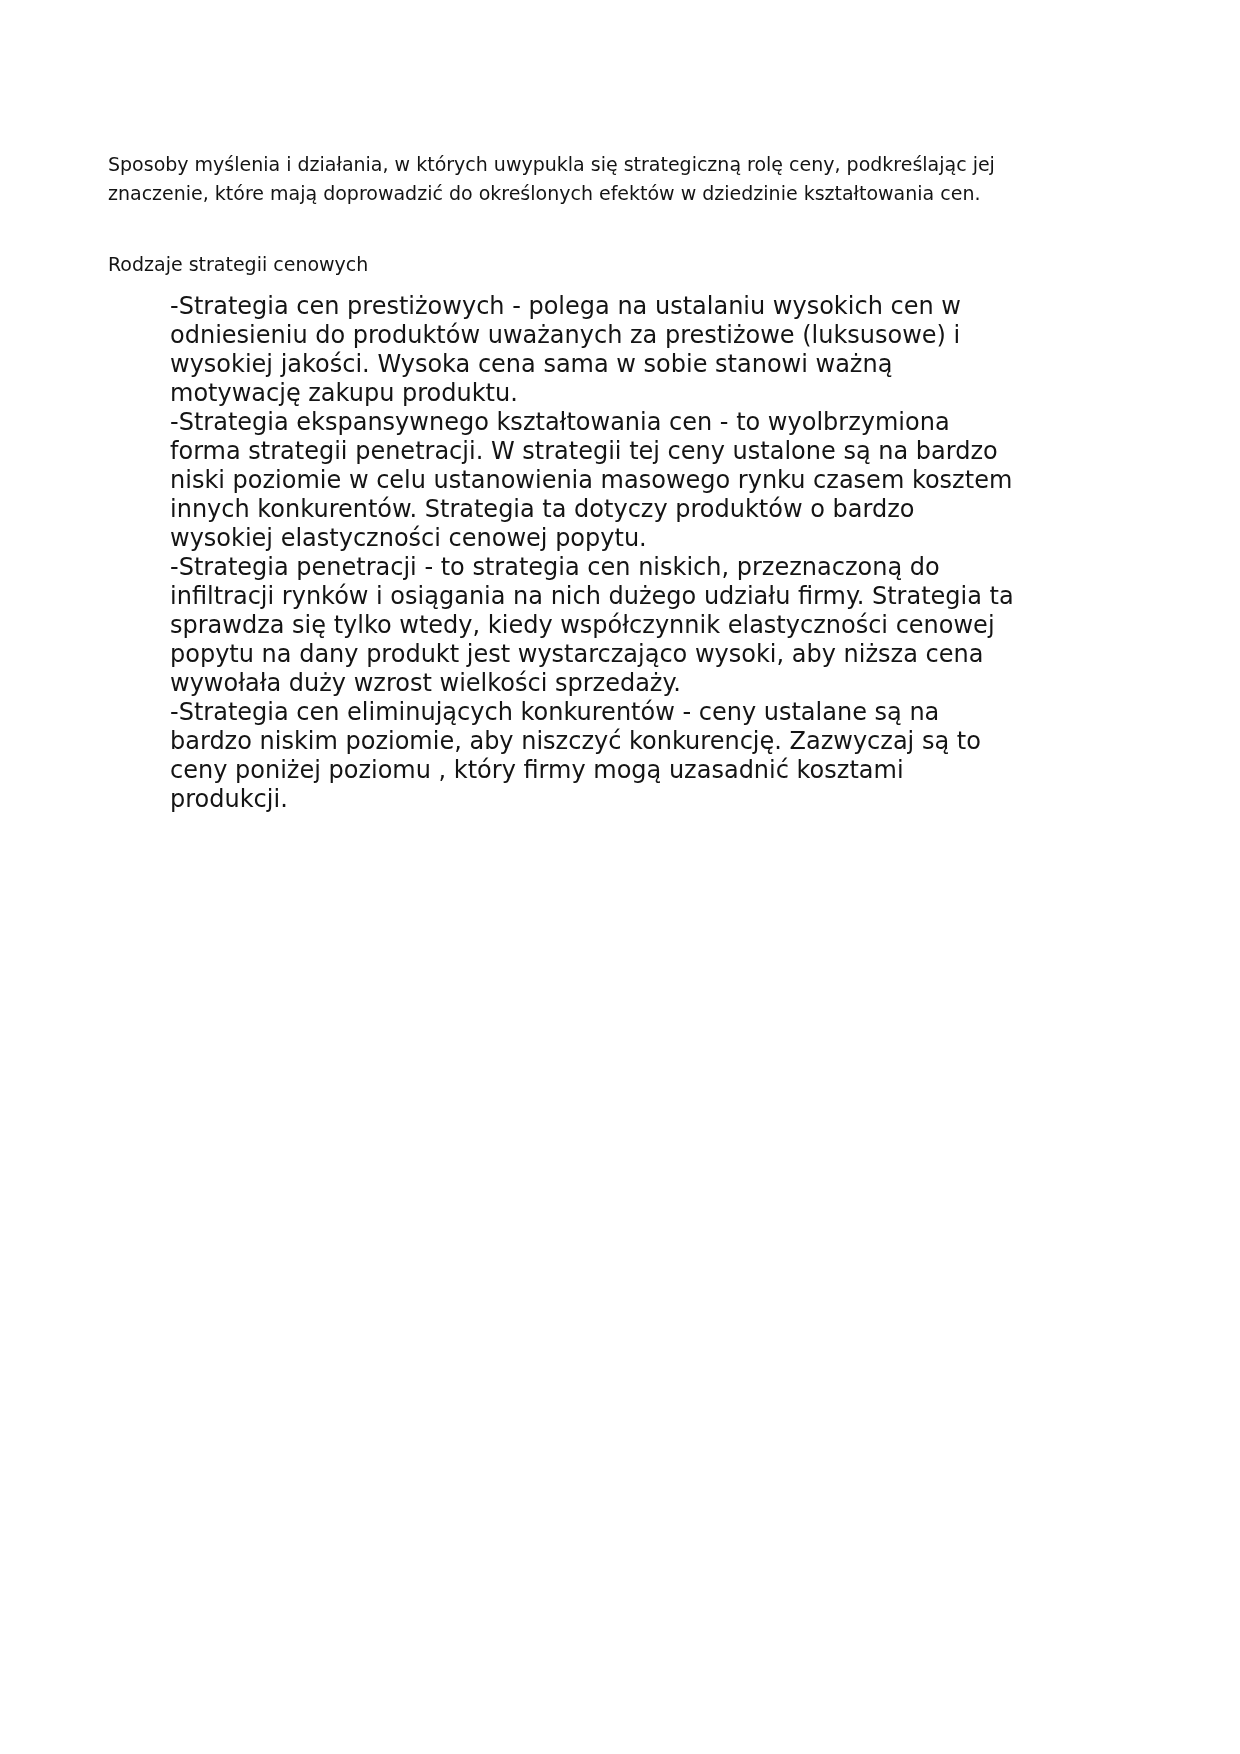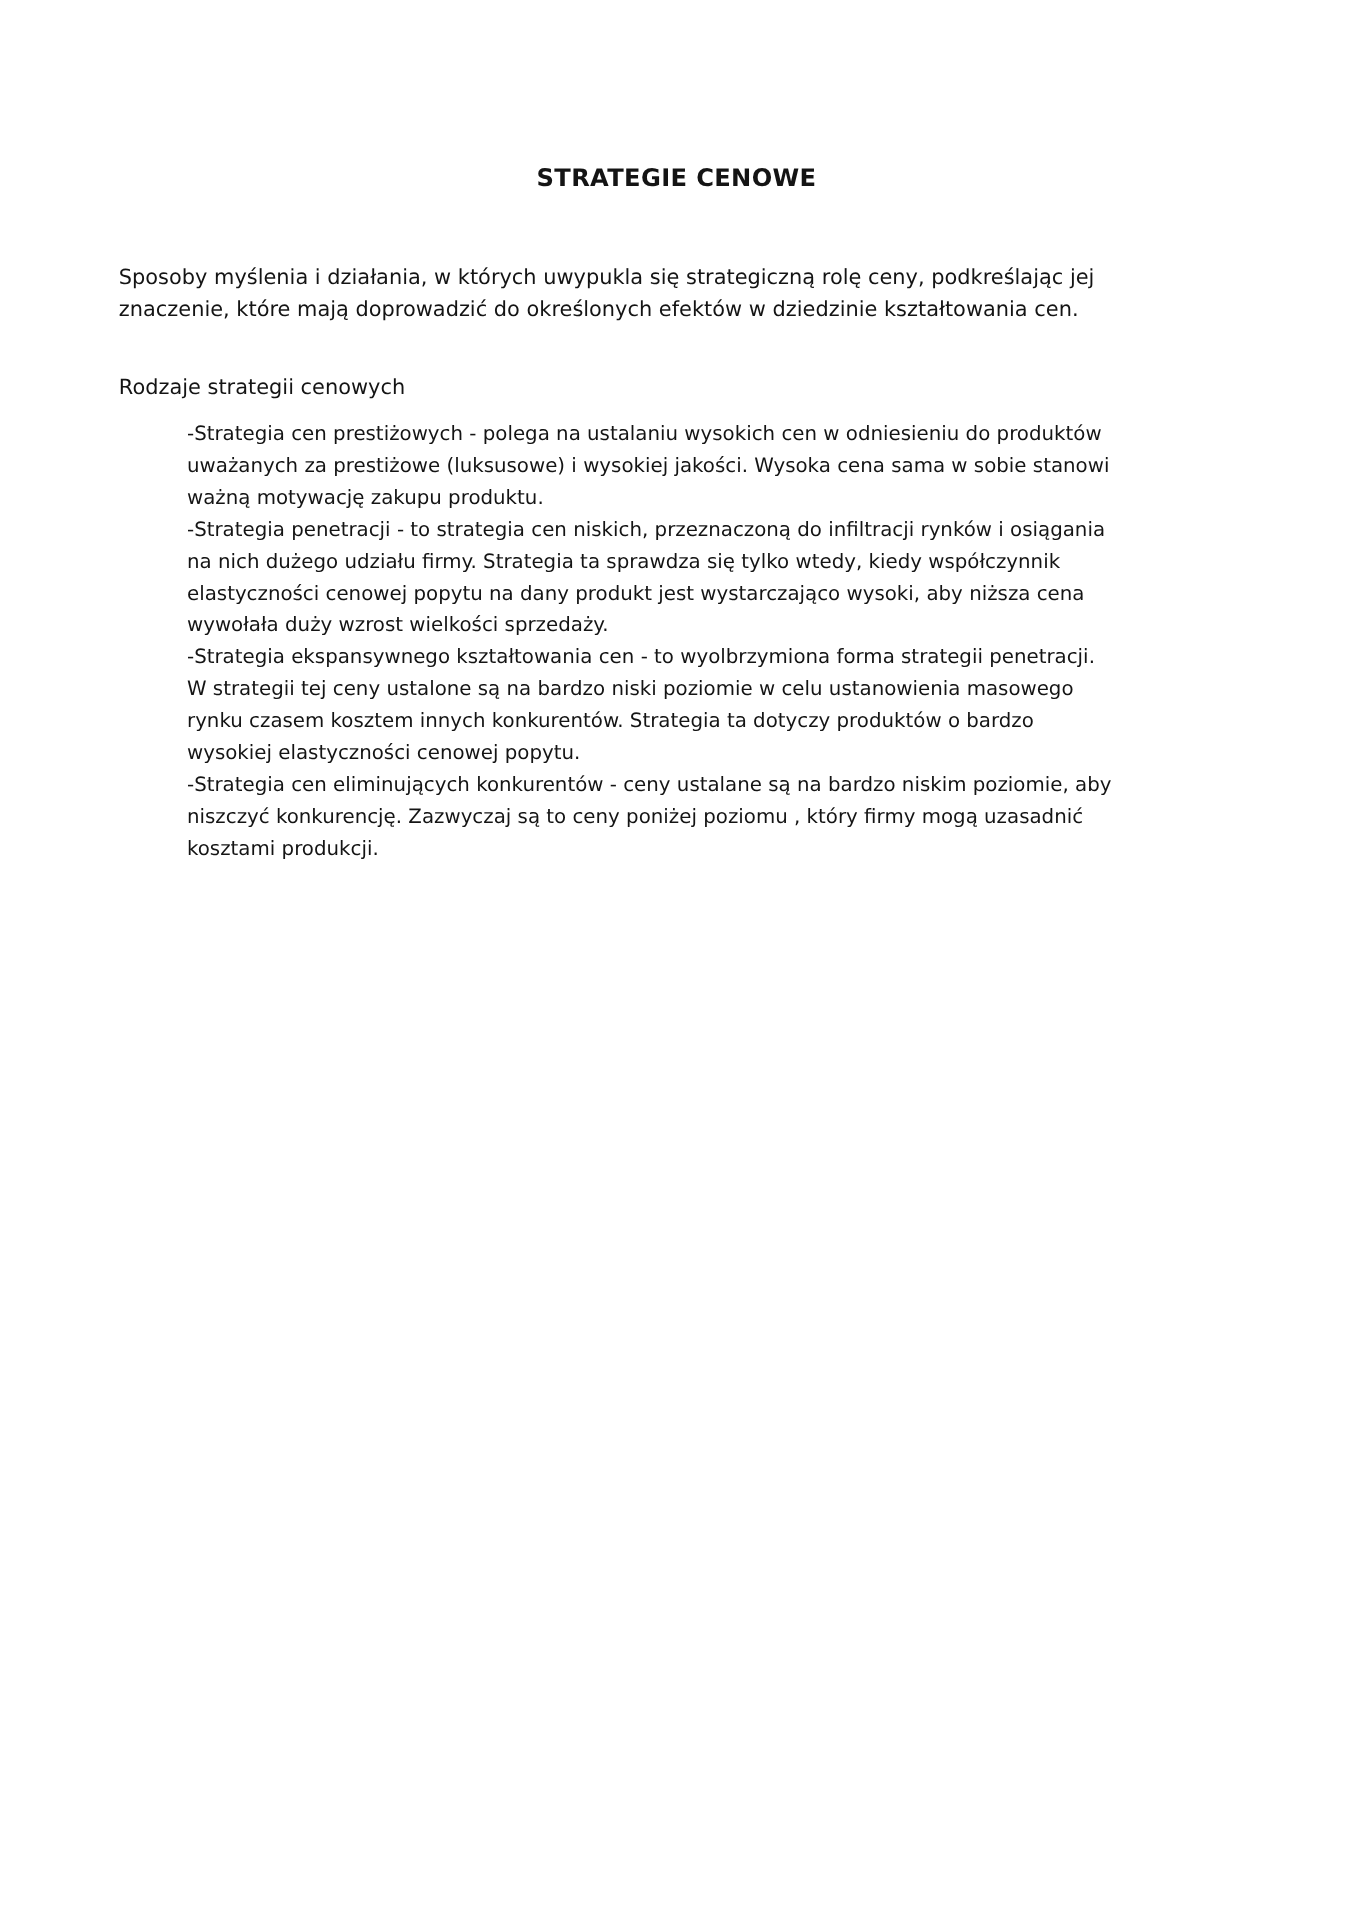--- a/index.html
+++ b/index.html
@@ -36,36 +36,35 @@
       font-size: 19px;
       line-height: 29px;
       font-weight: normal;
       margin: 0 0 13px 0;
     }
     .strategy-list {
       margin: 0 0 0 62px;
       max-width: 848px;
     }
     .strategy {
-      font-size: 18px;
+      font-size: 24px;
       line-height: 29px;
       margin: 0;
     }
   </style>
 </head>
 <body>
 
 <div class="page">
 
-  <h1 class="doc-title">STRATEGIE CENOWE</h1>
 
   <p class="intro">Sposoby myślenia i działania, w których uwypukla się strategiczną rolę ceny, podkreślając jej znaczenie, które mają doprowadzić do określonych efektów w dziedzinie kształtowania cen.</p>
 
   <p class="section-heading">Rodzaje strategii cenowych</p>
 
   <div class="strategy-list">
     <p class="strategy">-Strategia cen prestiżowych - polega na ustalaniu wysokich cen w odniesieniu do produktów uważanych za prestiżowe (luksusowe) i wysokiej jakości. Wysoka cena sama w sobie stanowi ważną motywację zakupu produktu.</p>
+    <p class="strategy">-Strategia ekspansywnego kształtowania cen - to wyolbrzymiona forma strategii penetracji. W strategii tej ceny ustalone są na bardzo niski poziomie w celu ustanowienia masowego rynku czasem kosztem innych konkurentów. Strategia ta dotyczy produktów o bardzo wysokiej elastyczności cenowej popytu.</p>
     <p class="strategy">-Strategia penetracji - to strategia cen niskich, przeznaczoną do infiltracji rynków i osiągania na nich dużego udziału firmy. Strategia ta sprawdza się tylko wtedy, kiedy współczynnik elastyczności cenowej popytu na dany produkt jest wystarczająco wysoki, aby niższa cena wywołała duży wzrost wielkości sprzedaży.</p>
-    <p class="strategy">-Strategia ekspansywnego kształtowania cen - to wyolbrzymiona forma strategii penetracji. W strategii tej ceny ustalone są na bardzo niski poziomie w celu ustanowienia masowego rynku czasem kosztem innych konkurentów. Strategia ta dotyczy produktów o bardzo wysokiej elastyczności cenowej popytu.</p>
     <p class="strategy">-Strategia cen eliminujących konkurentów - ceny ustalane są na bardzo niskim poziomie, aby niszczyć konkurencję. Zazwyczaj są to ceny poniżej poziomu , który firmy mogą uzasadnić kosztami produkcji.</p>
   </div>
 
 </div>
 
 </body></html>

